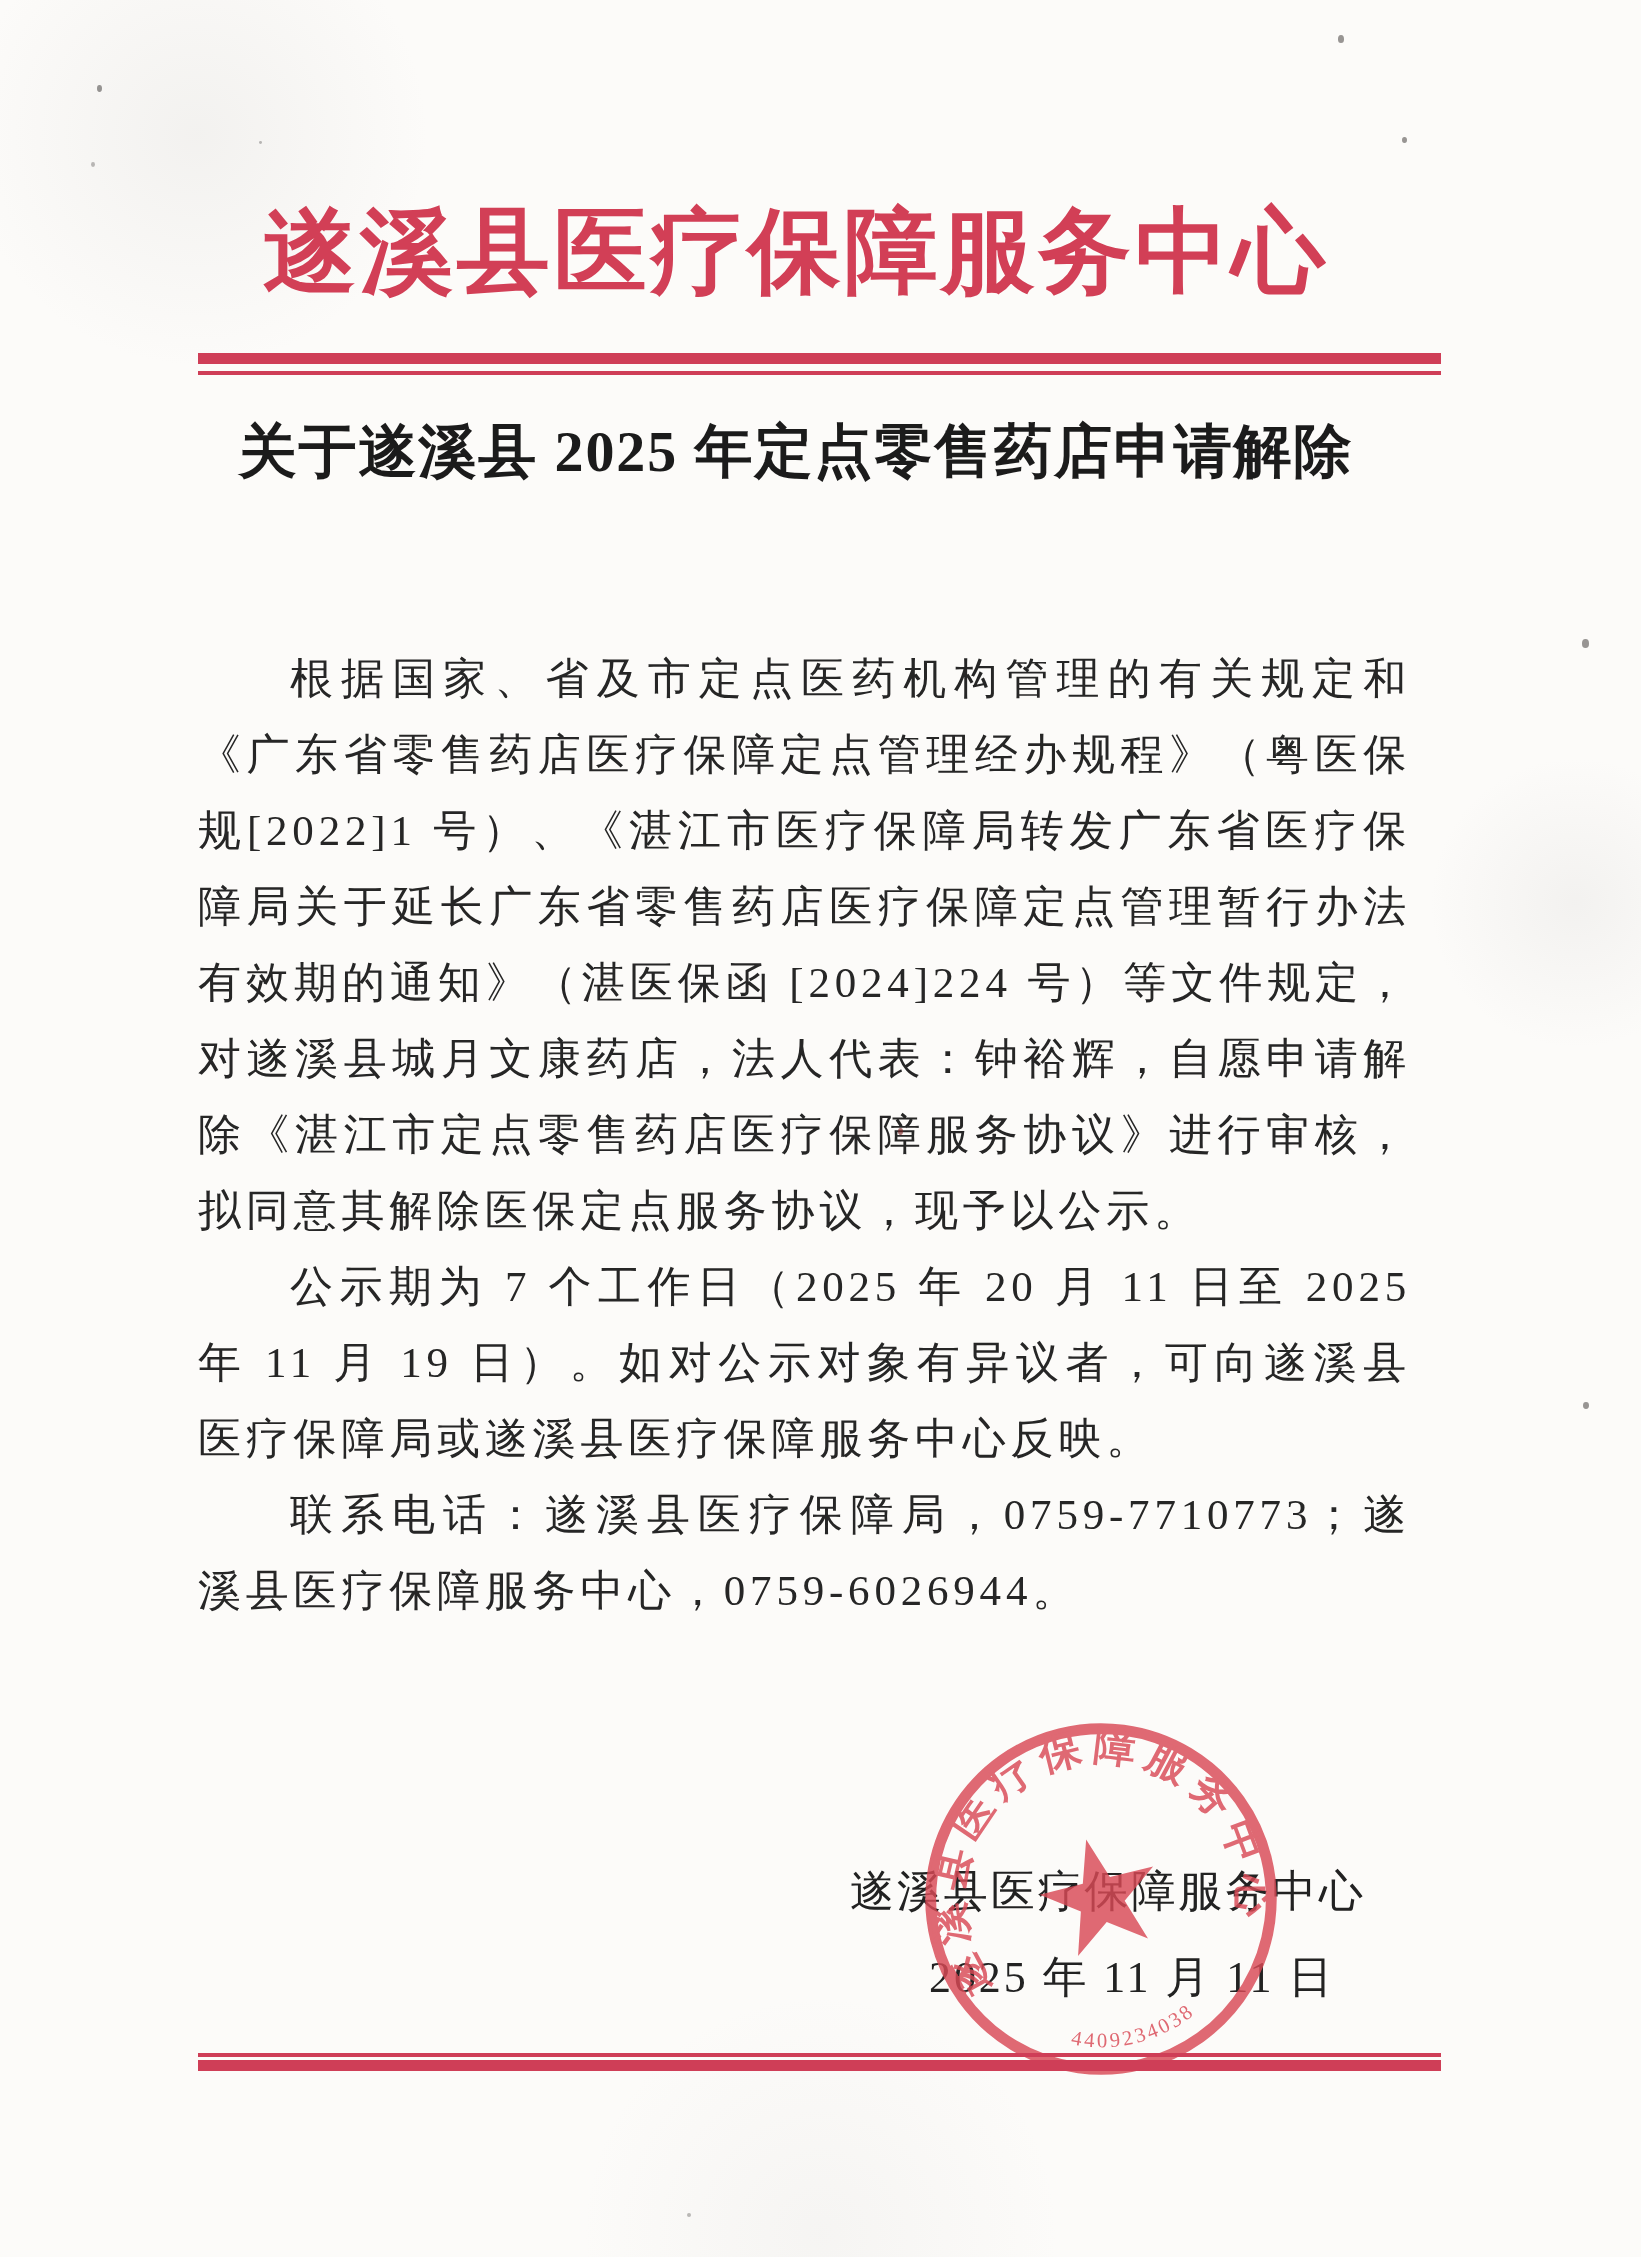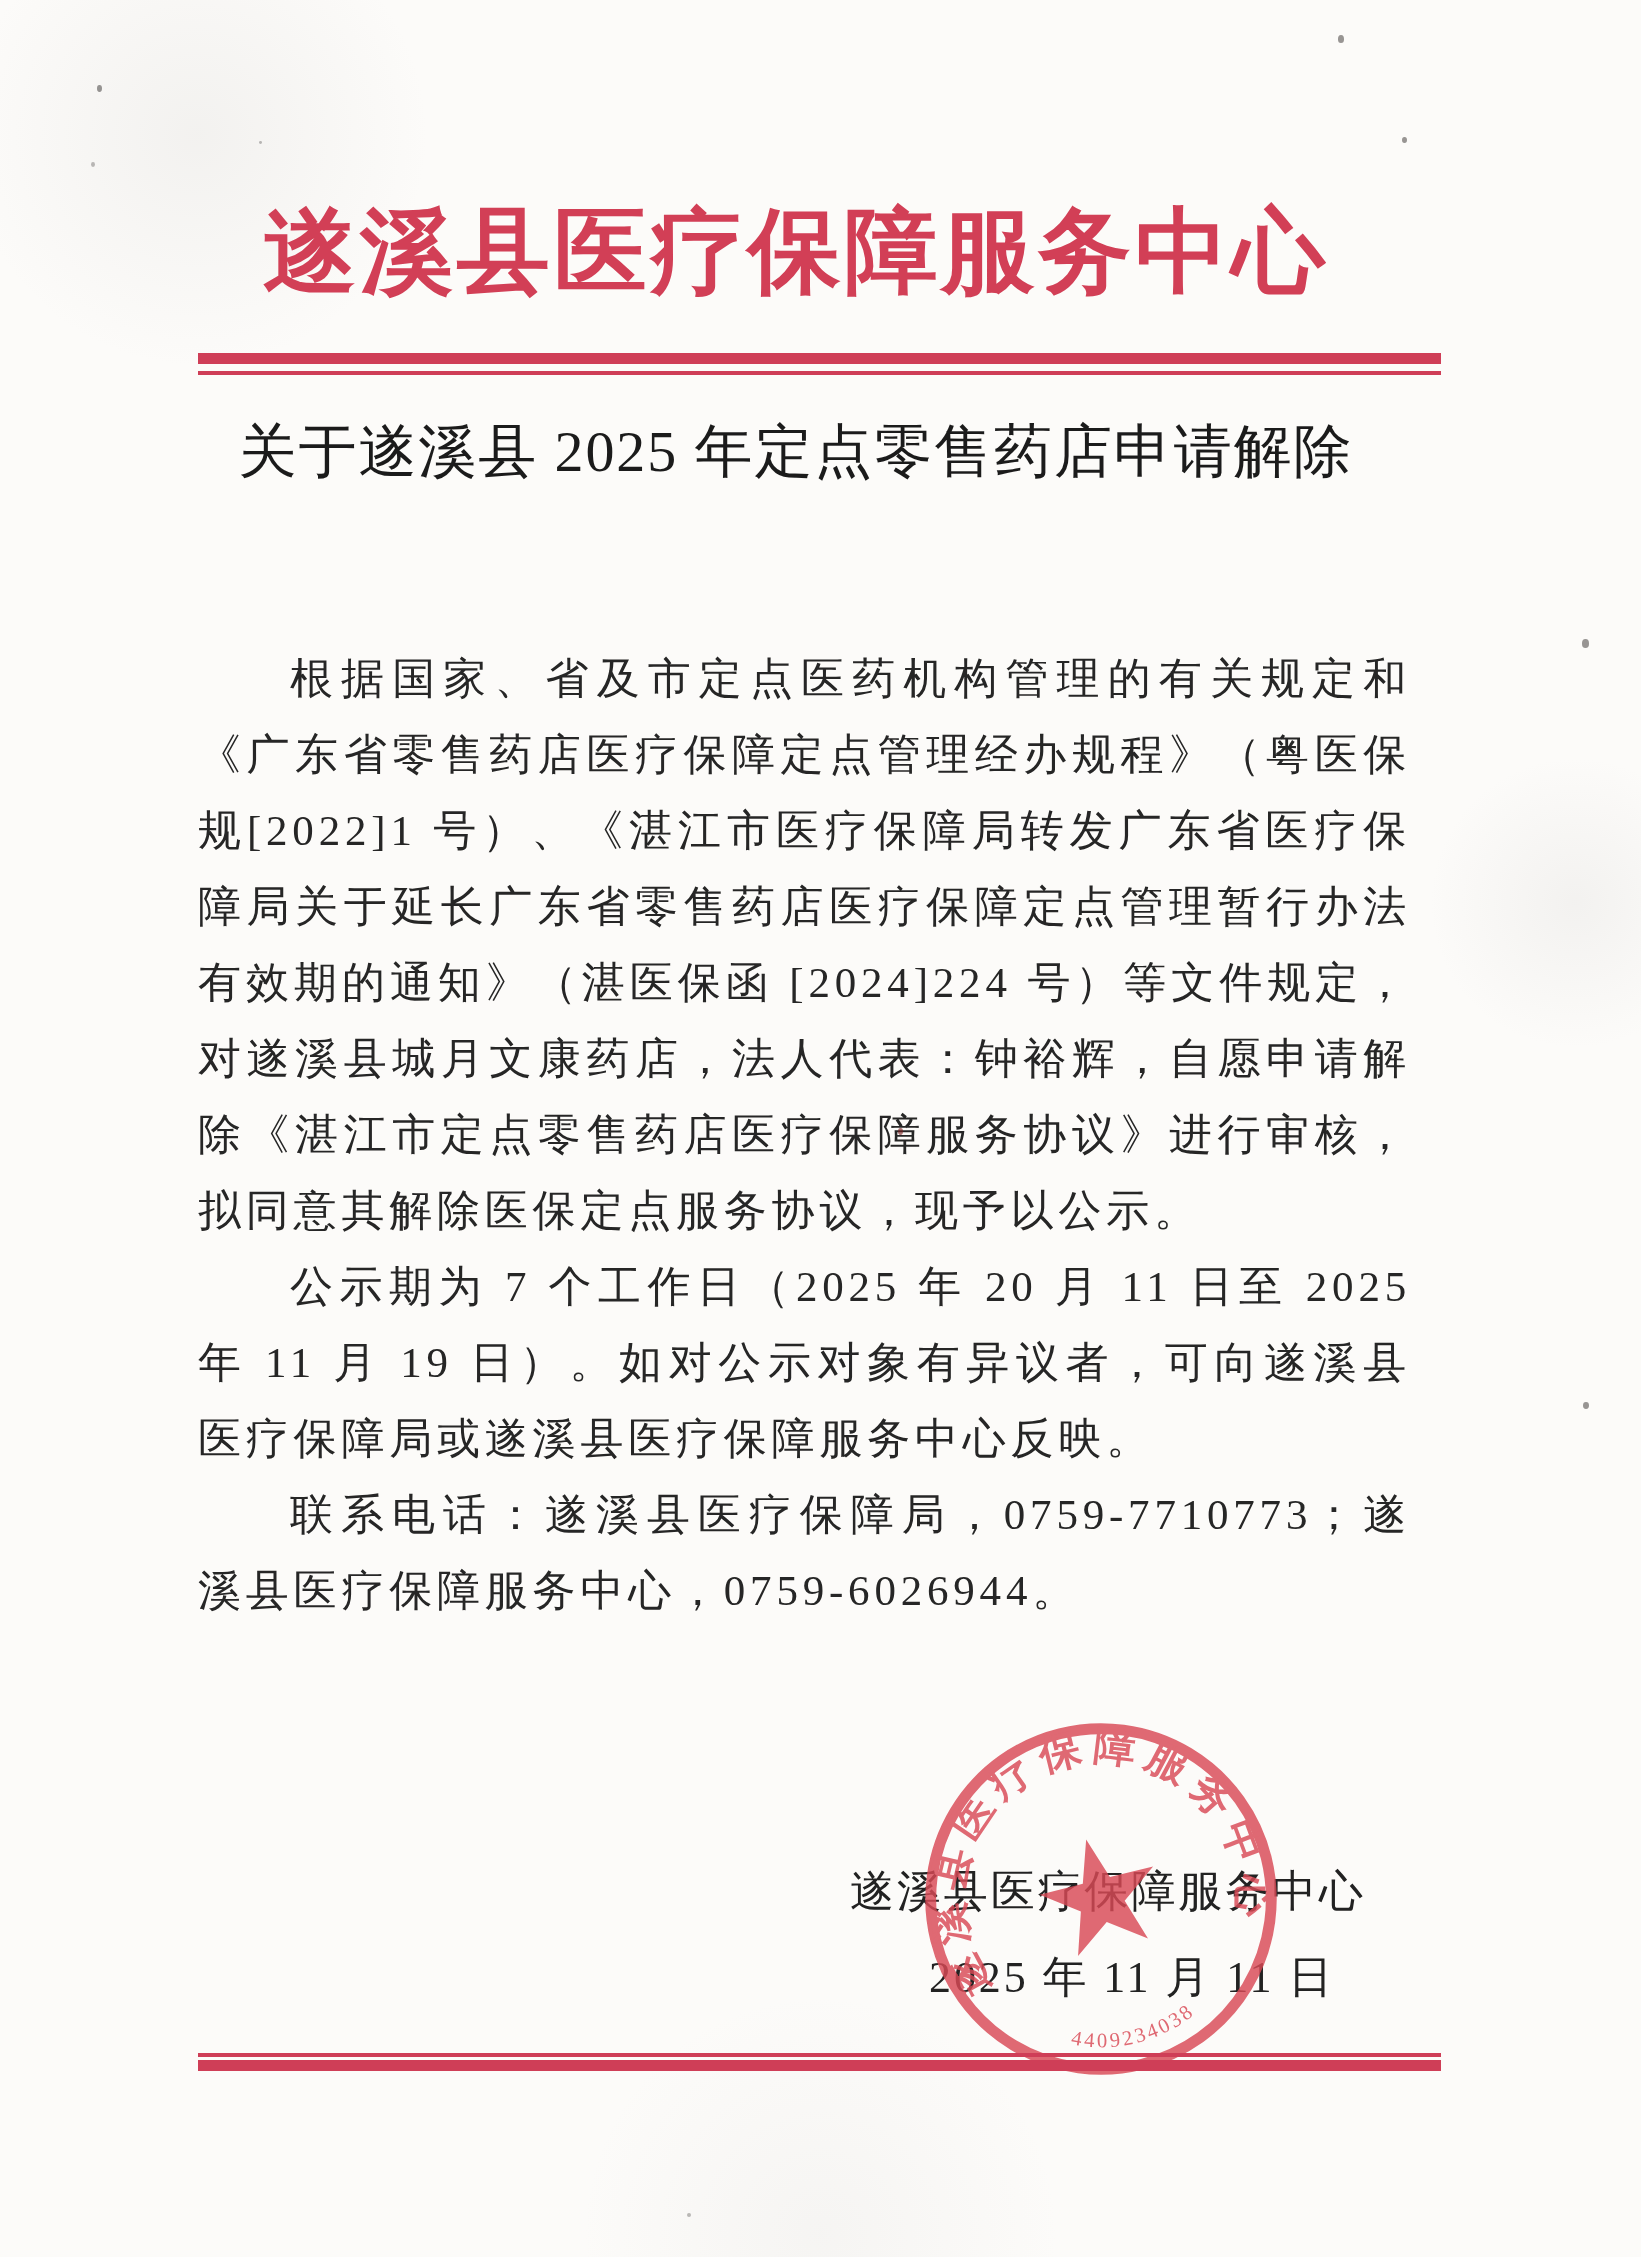--- a/index.html
+++ b/index.html
@@ -21,21 +21,21 @@
     text-align:center;font-size:93px;font-weight:bold;
     color:#d23f56;letter-spacing:3.9px;white-space:nowrap;
   }
   .rule{position:absolute;left:198px;width:1243px;background:#cf3e57;}
   .rule-top-thick{top:353px;height:10.6px;}
   .rule-top-thin{top:371px;height:3.9px;}
   .rule-bottom-thin{top:2053px;height:3.9px;}
   .rule-bottom-thick{top:2060px;height:10.6px;}
   .doc-title{
     position:absolute;top:409px;left:154px;width:1284px;
-    text-align:center;color:#1b1b1b;font-weight:normal;
+    text-align:center;color:#1b1b1b;font-weight:bold;
     font-size:58px;line-height:85px;letter-spacing:1.9px;
   }
   .body-text{
     position:absolute;top:641px;left:198px;width:1213px;
     font-size:43px;line-height:76px;color:#262626;
     text-align:justify;letter-spacing:4.8px;
   }
   .body-text p{margin:0;text-indent:92px;}
   .signature{
     position:absolute;top:1862px;left:850px;width:483px;

